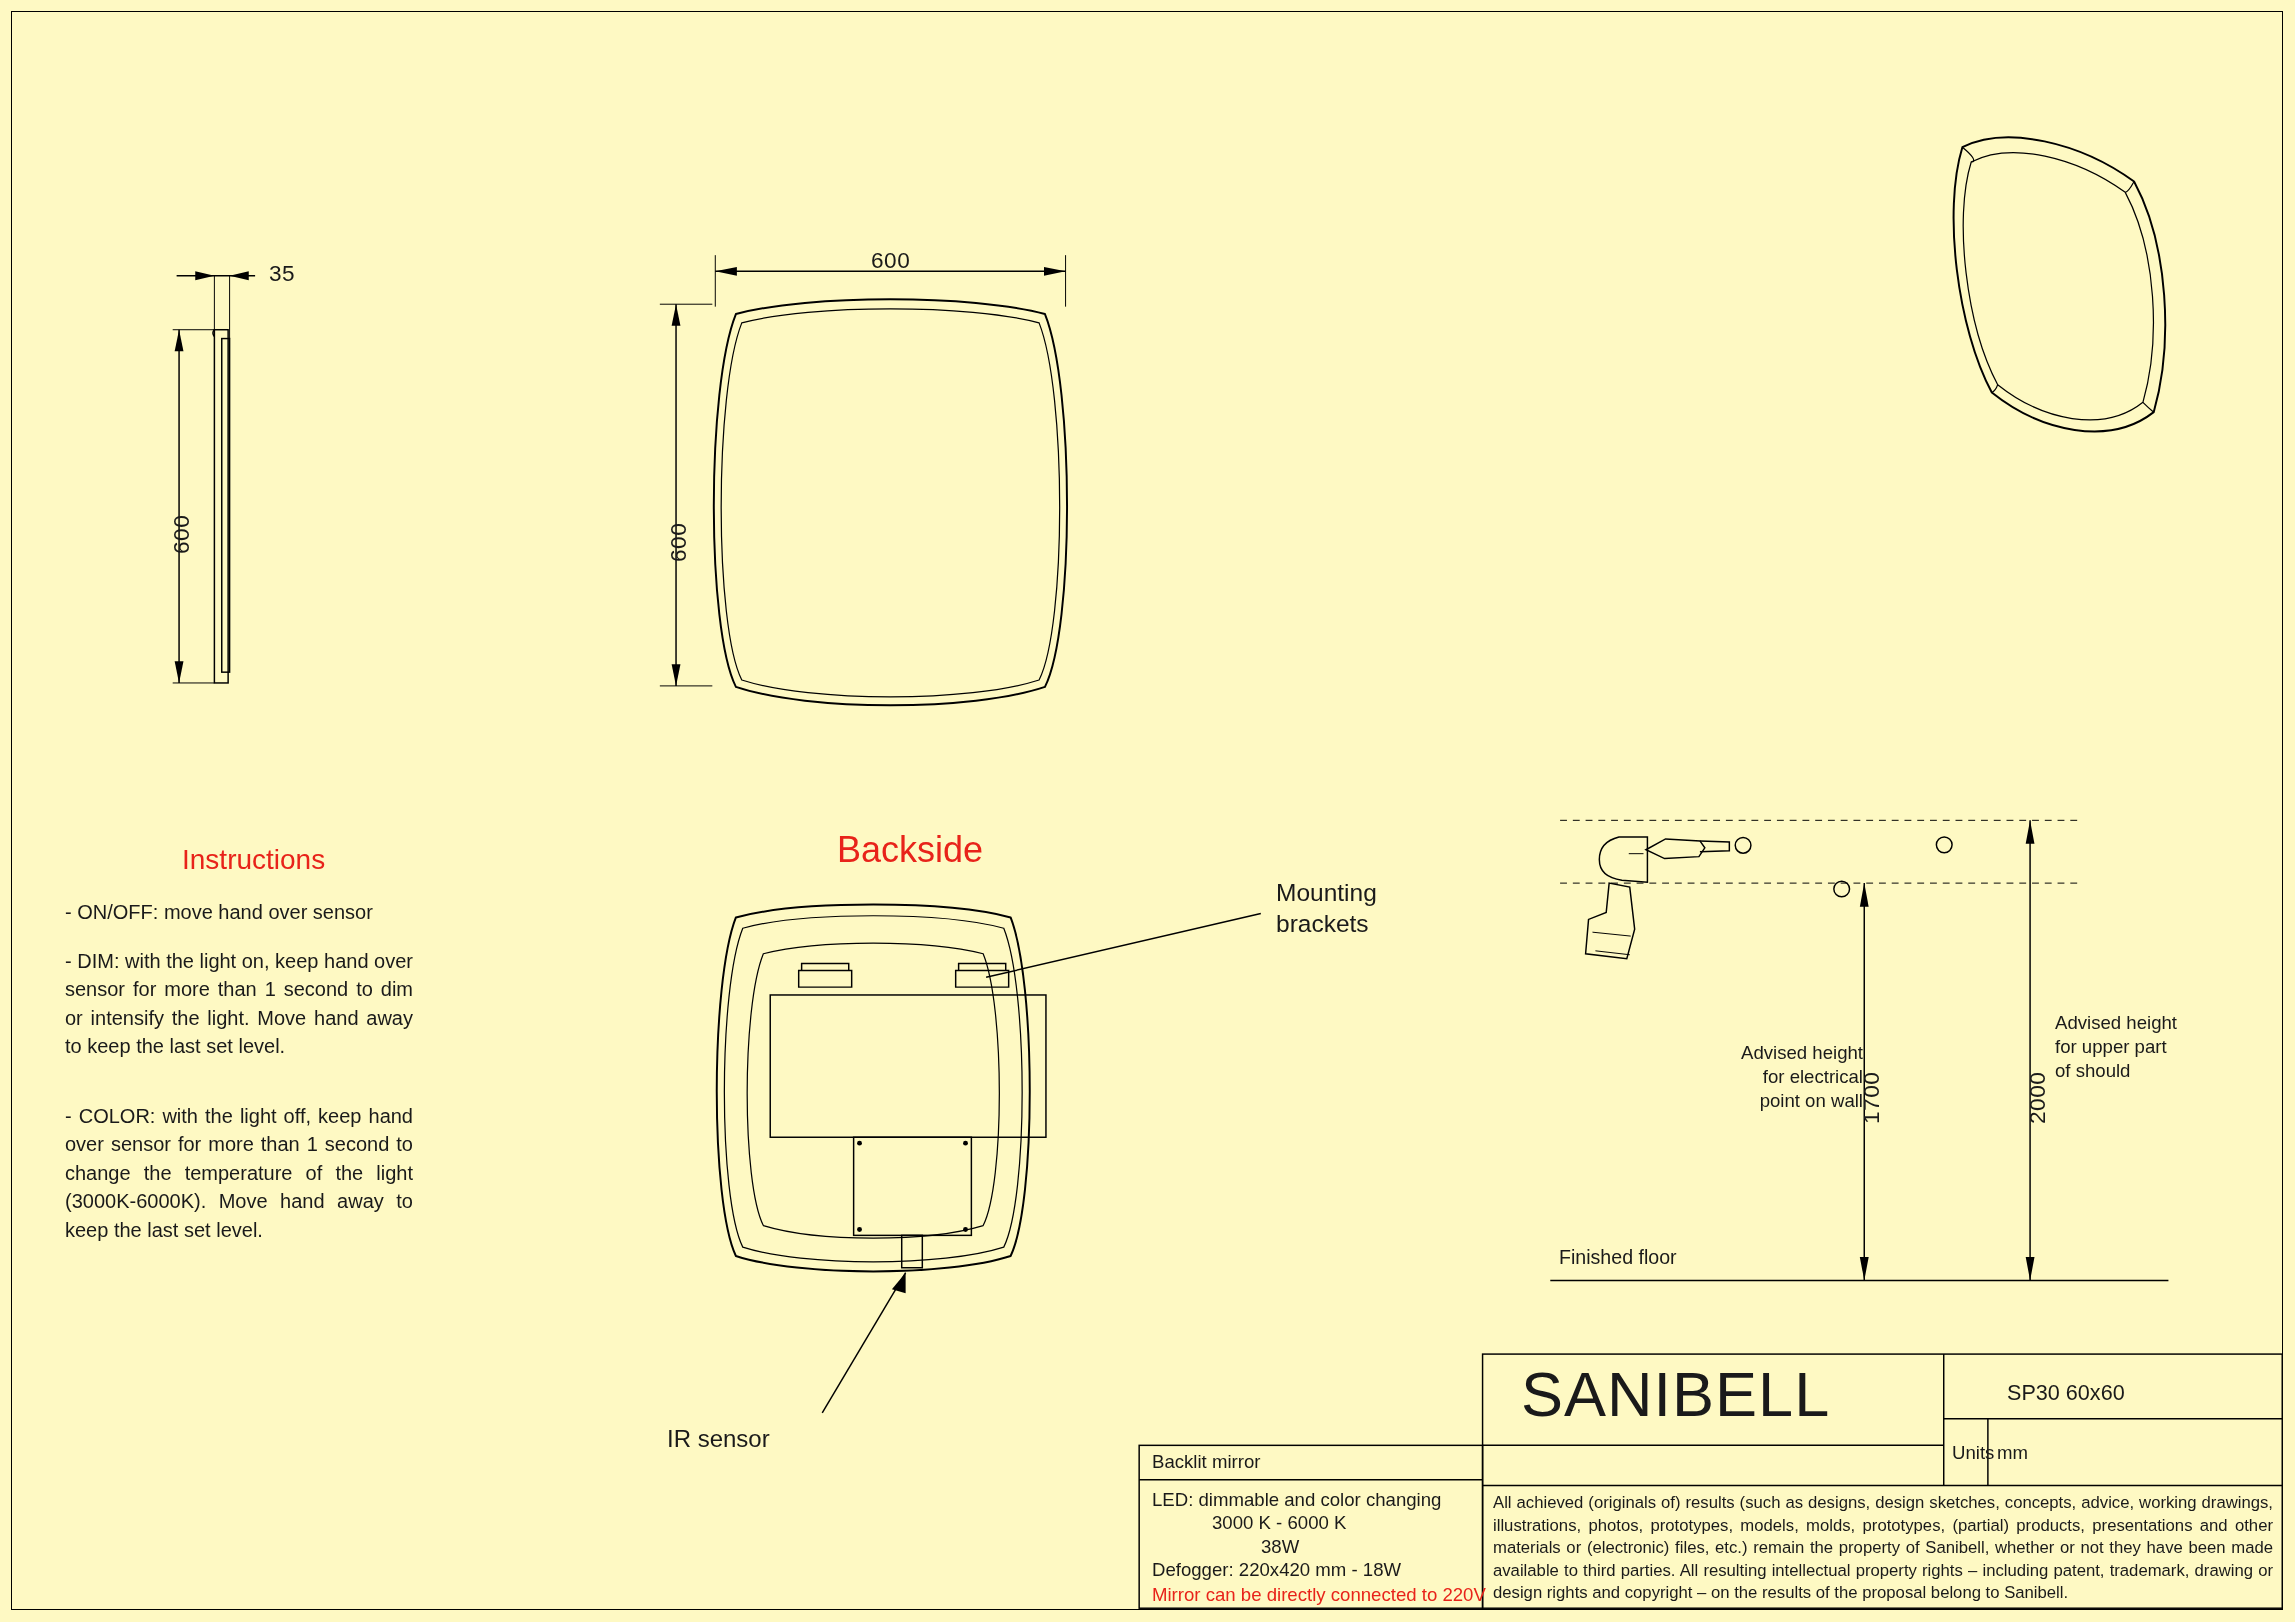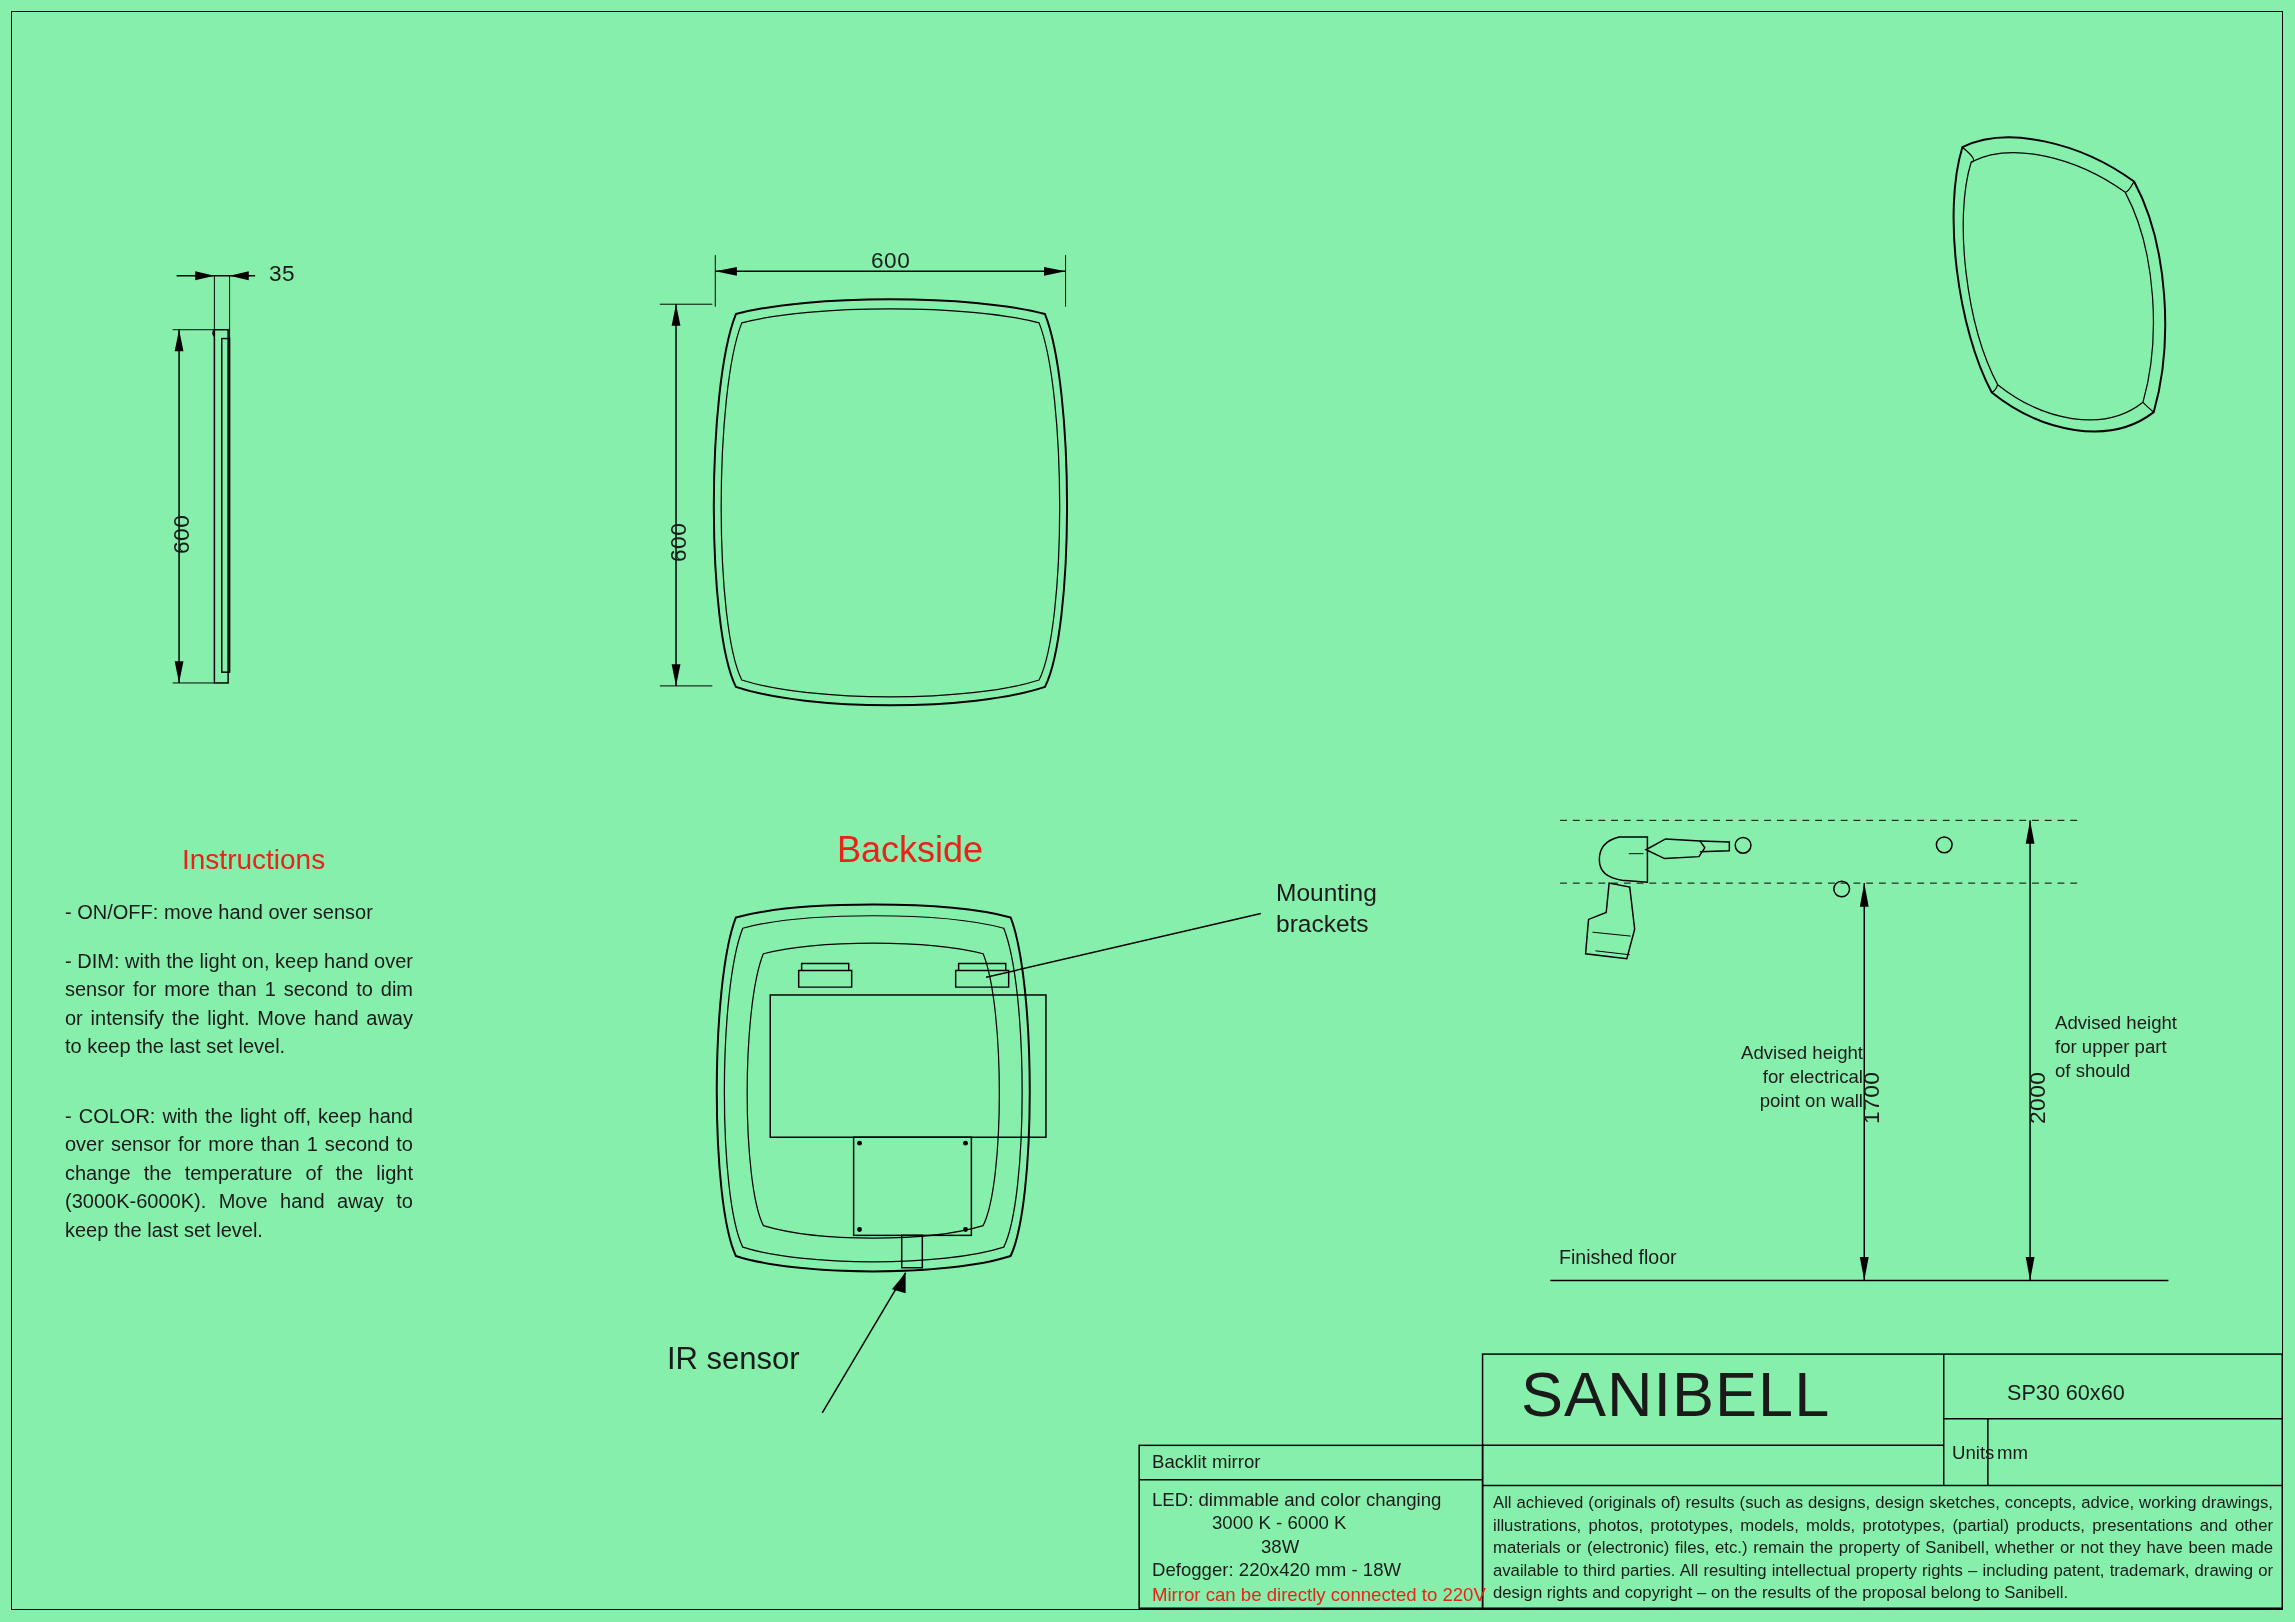--- a/index.html
+++ b/index.html
@@ -1,17 +1,17 @@
 <!DOCTYPE html>
 <html style="font-size:7.9px"><head>
 <meta charset="utf-8">
 <style>
   html,body{margin:0;padding:0;background:#fff;}
   body{font-family:"Liberation Sans", sans-serif;color:#1a1a1a;}
-  #sheet{position:relative;width:2295px;height:1622px;background:#86efac;overflow:hidden;}
+  #sheet{position:relative;width:2295px;height:1622px;background:#fef9c3;overflow:hidden;}
   .frame{position:absolute;left:10.8px;top:10.8px;width:2272px;height:1599px;border:1.5px solid #000;box-sizing:border-box;}
   .lbl{position:absolute;white-space:nowrap;}
   .dim-text{font-size:22.6px;letter-spacing:0.5px;}
   .vert{transform:rotate(-90deg);transform-origin:left top;}
   .red{color:#e8231a;}
   .para{position:absolute;font-size:20px;line-height:1.42;text-align:justify;}
   svg{position:absolute;left:0;top:0;overflow:visible;}
   .tbl-text{font-size:18.6px;}
   .small{font-size:16.7px;line-height:1.35;}
   .brandbox{position:absolute;}
@@ -96,21 +96,21 @@
 
     <line x1="2010" y1="1992" x2="2570" y2="1862" stroke="#000" stroke-width="3"></line>
 
     <line x1="1846" y1="2594" x2="1676" y2="2880" stroke="#000" stroke-width="3"></line>
     <polygon points="1846,2594 1818,2628 1846,2636" fill="#000"></polygon>
   </svg>
   <div class="lbl" style="left:1276px;top:878px;font-size:24.5px;line-height:1.25;">
     <div>Mounting</div>
     <div>brackets</div>
   </div>
-  <div class="lbl" style="left:667px;top:1341px;font-size:31px;">IR sensor</div>
+  <div class="lbl" style="left:667px;top:1425px;font-size:24px;">IR sensor</div>
 
   <svg width="2295" height="1622" viewBox="0 0 4678 3306">
 
     <line x1="3180" y1="1672" x2="4240" y2="1672" stroke="#000" stroke-width="2" stroke-dasharray="14,12"></line>
     <line x1="3180" y1="1800" x2="4240" y2="1800" stroke="#000" stroke-width="2" stroke-dasharray="14,12"></line>
 
     <line x1="3160" y1="2610" x2="4420" y2="2610" stroke="#000" stroke-width="3"></line>
 
     <circle cx="3963" cy="1722" r="16" fill="none" stroke="#000" stroke-width="3"></circle>
     <circle cx="3754" cy="1812" r="16" fill="none" stroke="#000" stroke-width="3"></circle>

